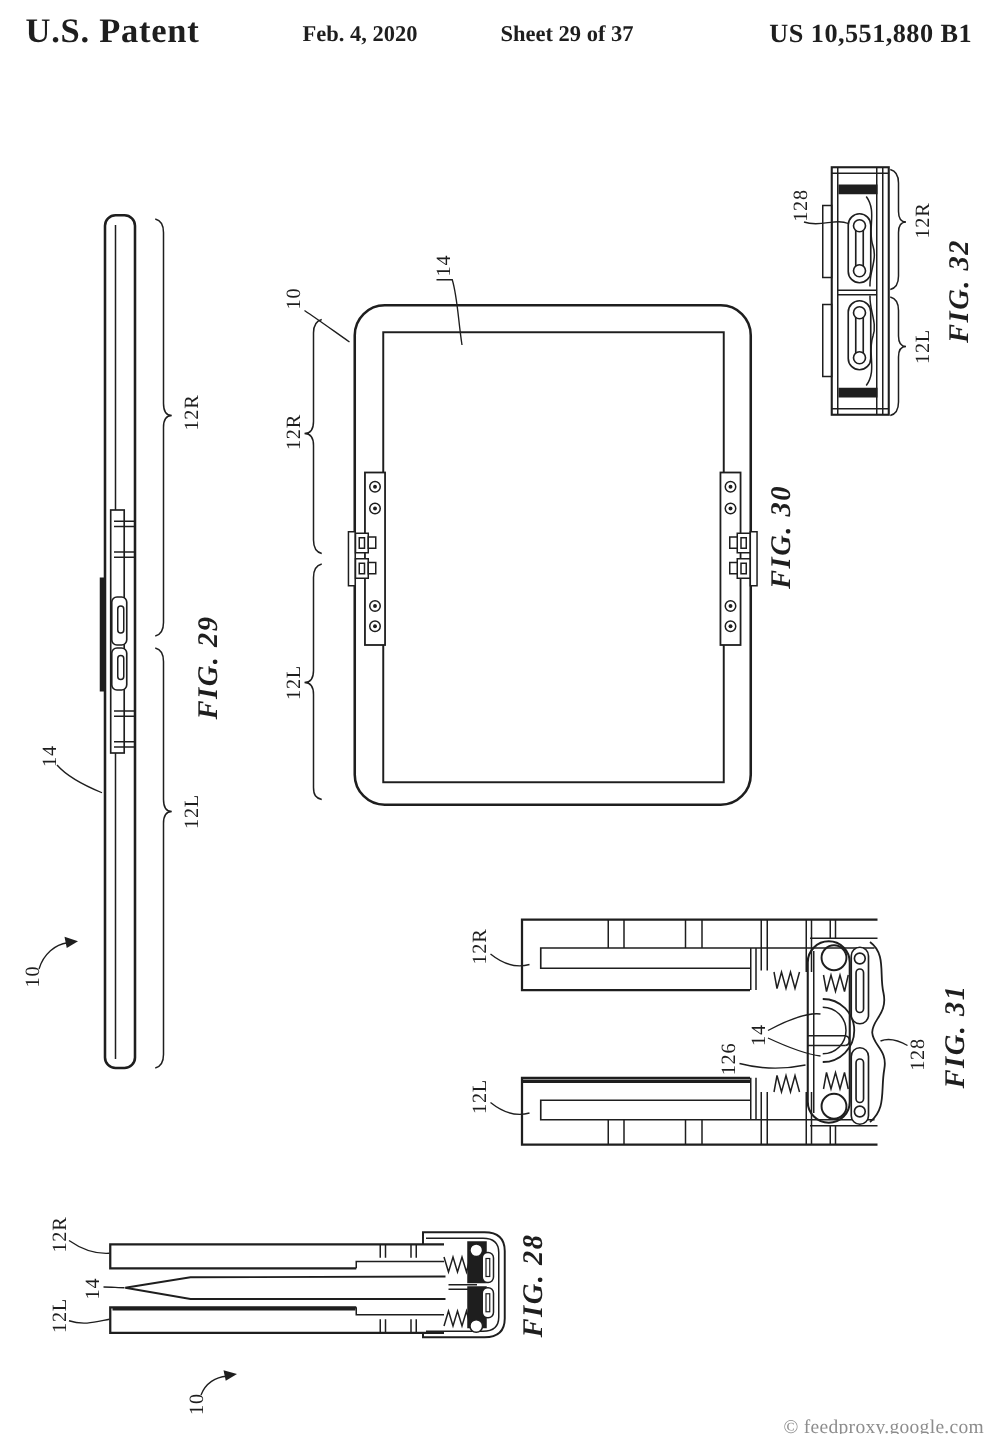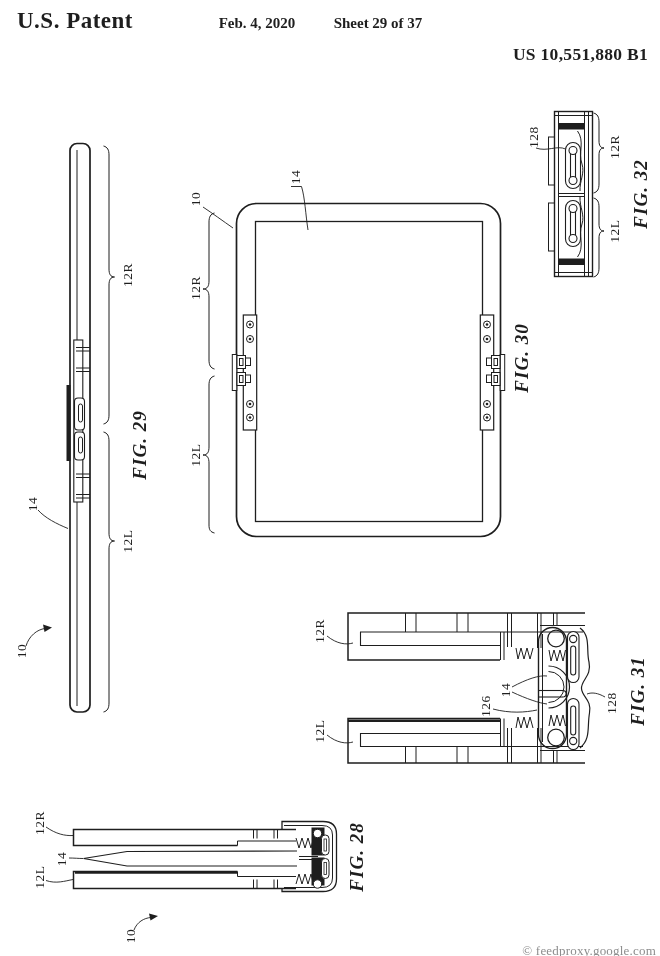--- a/index.html
+++ b/index.html
@@ -2,23 +2,23 @@
 <html><head>
 <meta charset="utf-8">
 <style>
   html,body{margin:0;padding:0;background:#e8e8e8;}
   .page{
     position:relative;width:660px;height:956px;background:#ffffff;
     font-family:"Liberation Serif", serif;color:#1e1e1e;overflow:hidden;
     margin:0 auto;
   }
   .hdr-title{position:absolute;left:17px;top:8px;font-size:23px;font-weight:bold;letter-spacing:.5px;}
-  .hdr-date{position:absolute;left:187px;top:15px;width:140px;text-align:center;font-size:15px;font-weight:bold;}
+  .hdr-date{position:absolute;left:170px;top:15px;width:140px;text-align:center;font-size:15px;font-weight:bold;}
   .hdr-sheet{position:absolute;left:308px;top:15px;width:140px;text-align:center;font-size:15px;font-weight:bold;}
-  .hdr-patno{position:absolute;right:12px;top:12px;font-size:17.5px;font-weight:bold;letter-spacing:.3px;margin-top:32px;}
+  .hdr-patno{position:absolute;right:12px;top:12px;font-size:17.5px;font-weight:bold;letter-spacing:.3px;}
   .art{position:absolute;left:0;top:0;}
   .ref{
     position:absolute;font-size:13.5px;letter-spacing:.5px;white-space:nowrap;
     transform:translate(-50%,-50%) rotate(-90deg);line-height:1;
   }
   .figcap{
     position:absolute;font-size:19px;font-weight:bold;font-style:italic;letter-spacing:1px;
     white-space:nowrap;transform:translate(-50%,-50%) rotate(-90deg);line-height:1;
   }
   .footer{

